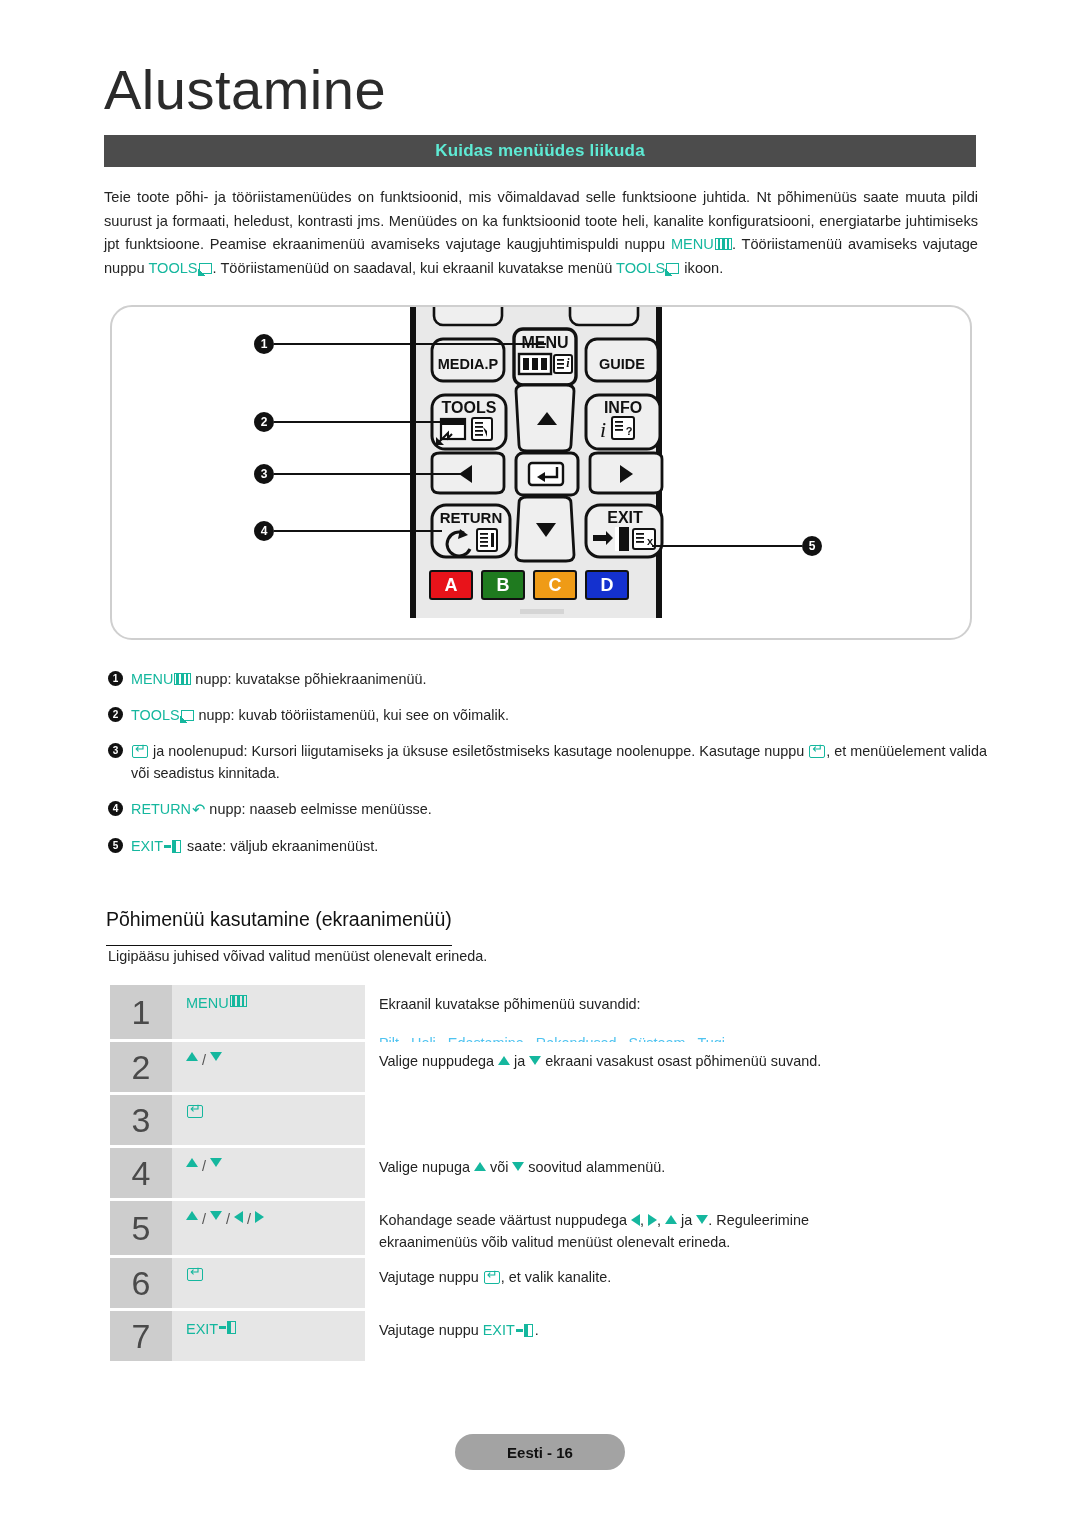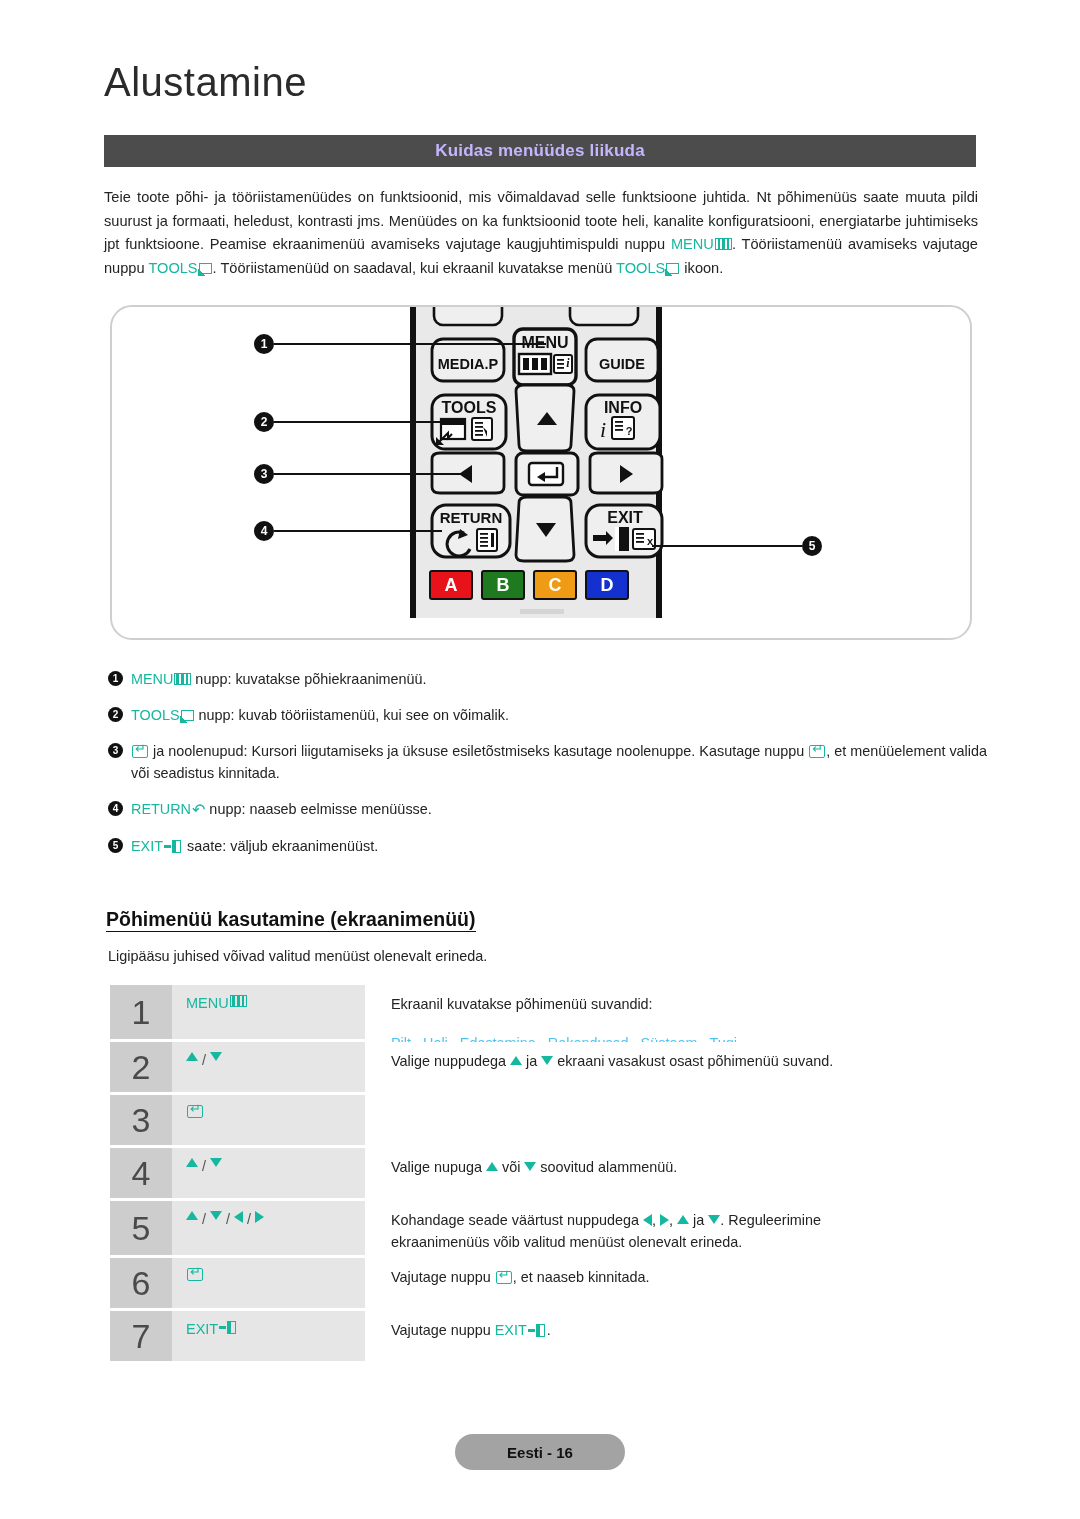--- a/index.html
+++ b/index.html
@@ -21,41 +21,41 @@
     left: 0; top: 0;
     width: 1080px;
     height: 1519px;
   }
 
   
   .chapter-title {
     position: absolute;
     left: 104px;
     top: 62px;
-    font-size: 40px;
+    font-size: 56px;
     font-weight: 300;
     letter-spacing: 0.5px;
     color: #2b2b2b;
     line-height: 1;
   }
 
   
   .section-bar {
     position: absolute;
     left: 104px;
     top: 135px;
     width: 872px;
     height: 32px;
     background: #4c4c4c;
     display: flex;
     align-items: center;
     justify-content: center;
   }
   .section-bar-label {
-    color: #c4b5fd;
+    color: #5eead4;
     font-size: 17px;
     font-weight: bold;
     letter-spacing: 0.2px;
   }
 
   
   .intro {
     position: absolute;
     left: 104px;
     top: 186px;
@@ -232,24 +232,24 @@
     margin-top: 3px;
   }
   .legend-item .txt { flex: 1 1 auto; }
 
   
   .subhead {
     position: absolute;
     left: 106px;
     top: 908px;
     font-size: 19.5px;
-    font-weight: bold;
+    font-weight: normal;
     color: #111111;
     border-bottom: 1.6px solid #111111;
-    padding-bottom: 0;
+    padding-bottom: 14px;
   }
   .subnote {
     position: absolute;
     left: 108px;
     top: 948px;
     font-size: 14.4px;
     color: #232323;
   }
 
   
@@ -287,21 +287,20 @@
     font-size: 14.5px;
     color: #15b79e;
   }
   .step-desc {
     flex: 1 1 auto;
     padding: 8px 0 0 14px;
     font-size: 14.4px;
     line-height: 22px;
     color: #232323;
     background: #ffffff;
-    margin-left: 12px;
   }
   .step-desc .line2 { margin-top: 17px; }
   .sep { color: #555; margin: 0 4px; }
 
   
   .footer-pill {
     position: absolute;
     left: 455px;
     top: 1434px;
     width: 170px;
@@ -539,21 +538,21 @@
         <div><span>Kohandage seade väärtust nuppudega </span><span class="tri tri-left"></span><span>, </span><span class="tri tri-right"></span><span>, </span><span class="tri tri-up"></span><span> ja </span><span class="tri tri-down"></span><span>. Reguleerimine</span></div>
         <div>ekraanimenüüs võib valitud menüüst olenevalt erineda.</div>
       </div>
     </div>
 
     <div class="step-row" style="height:50px">
       <div class="step-num">6</div>
       <div class="step-btn">
           <span class="ico-enter"></span>
         </div>
-      <div class="step-desc"><span>Vajutage nuppu </span><span class="ico-enter"></span><span>, et naaseb kinnitada.</span></div>
+      <div class="step-desc"><span>Vajutage nuppu </span><span class="ico-enter"></span><span>, et valik kanalite.</span></div>
     </div>
 
     <div class="step-row" style="height:50px">
       <div class="step-num">7</div>
       <div class="step-btn">
           <span>EXIT</span>
           <span class="ico-exit"></span>
         </div>
       <div class="step-desc"><span>Vajutage nuppu </span><span class="teal">EXIT</span><span class="ico-exit"></span><span>.</span></div>
     </div>

